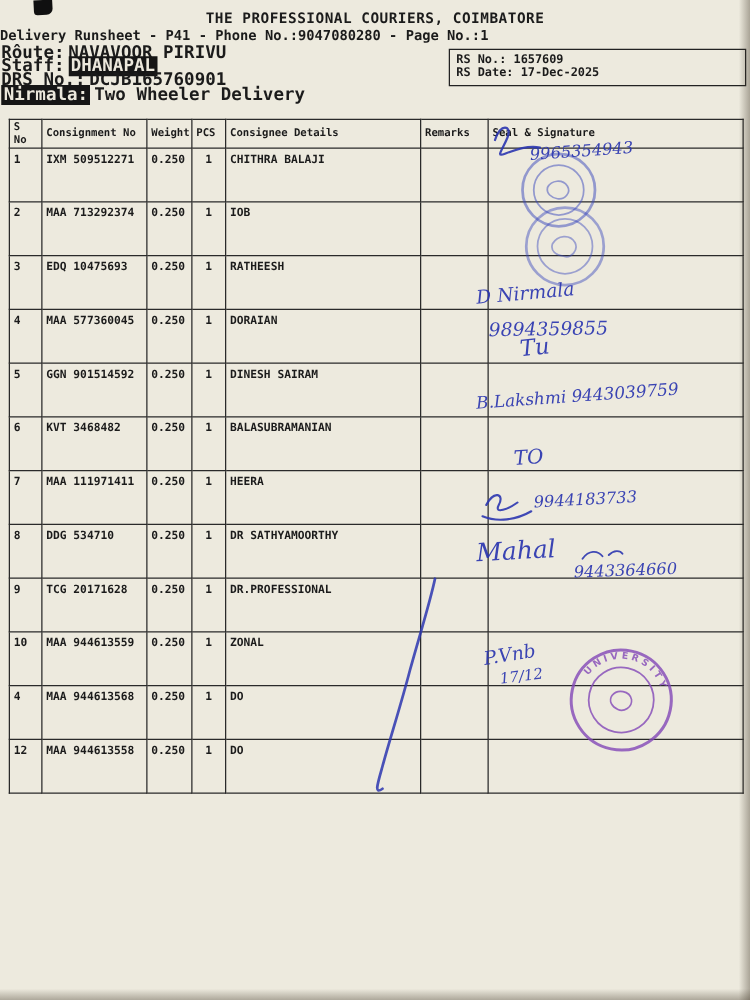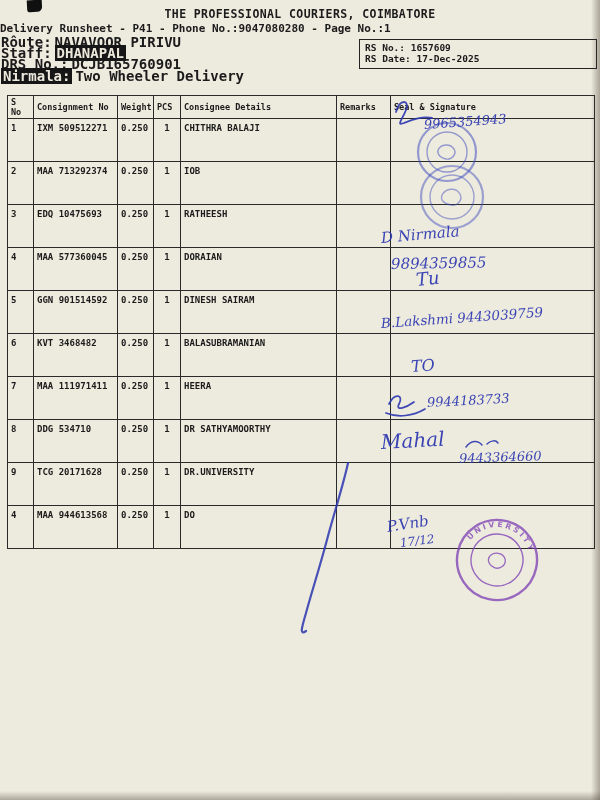--- a/index.html
+++ b/index.html
@@ -190,36 +190,54 @@
           <td class="c-cons">DR SATHYAMOORTHY</td>
           <td class="c-rem"></td>
           <td class="c-seal"></td>
         </tr>
 
         <tr class="data-row">
           <td class="c-sno">9</td>
           <td class="c-con">TCG 20171628</td>
           <td class="c-wt">0.250</td>
           <td class="c-pcs">1</td>
-          <td class="c-cons">DR.UNIVERSITY</td>
-          <td class="c-rem"></td>
-          <td class="c-seal"></td>
-        </tr>
-
+          <td class="c-cons">DR.PROFESSIONAL</td>
+          <td class="c-rem"></td>
+          <td class="c-seal"></td>
+        </tr>
+
+        <tr class="data-row">
+          <td class="c-sno">10</td>
+          <td class="c-con">MAA 944613559</td>
+          <td class="c-wt">0.250</td>
+          <td class="c-pcs">1</td>
+          <td class="c-cons">ZONAL</td>
+          <td class="c-rem"></td>
+          <td class="c-seal"></td>
+        </tr>
 
         <tr class="data-row">
           <td class="c-sno">4</td>
           <td class="c-con">MAA 944613568</td>
           <td class="c-wt">0.250</td>
           <td class="c-pcs">1</td>
           <td class="c-cons">DO</td>
           <td class="c-rem"></td>
           <td class="c-seal"></td>
         </tr>
 
+        <tr class="data-row">
+          <td class="c-sno">12</td>
+          <td class="c-con">MAA 944613558</td>
+          <td class="c-wt">0.250</td>
+          <td class="c-pcs">1</td>
+          <td class="c-cons">DO</td>
+          <td class="c-rem"></td>
+          <td class="c-seal"></td>
+        </tr>
 
       </tbody>
   </table>
 
   <div class="ink-layer">
 
     <svg width="600" height="800" viewBox="0 0 600 800">
 
       <path d="M396,112 c4,-14 14,-12 10,-2 c-4,10 -10,16 -2,13 c8,-3 18,-7 28,-5" fill="none" stroke="#2b36b0" stroke-width="1.8" stroke-linecap="round" opacity=".9"></path>
 

